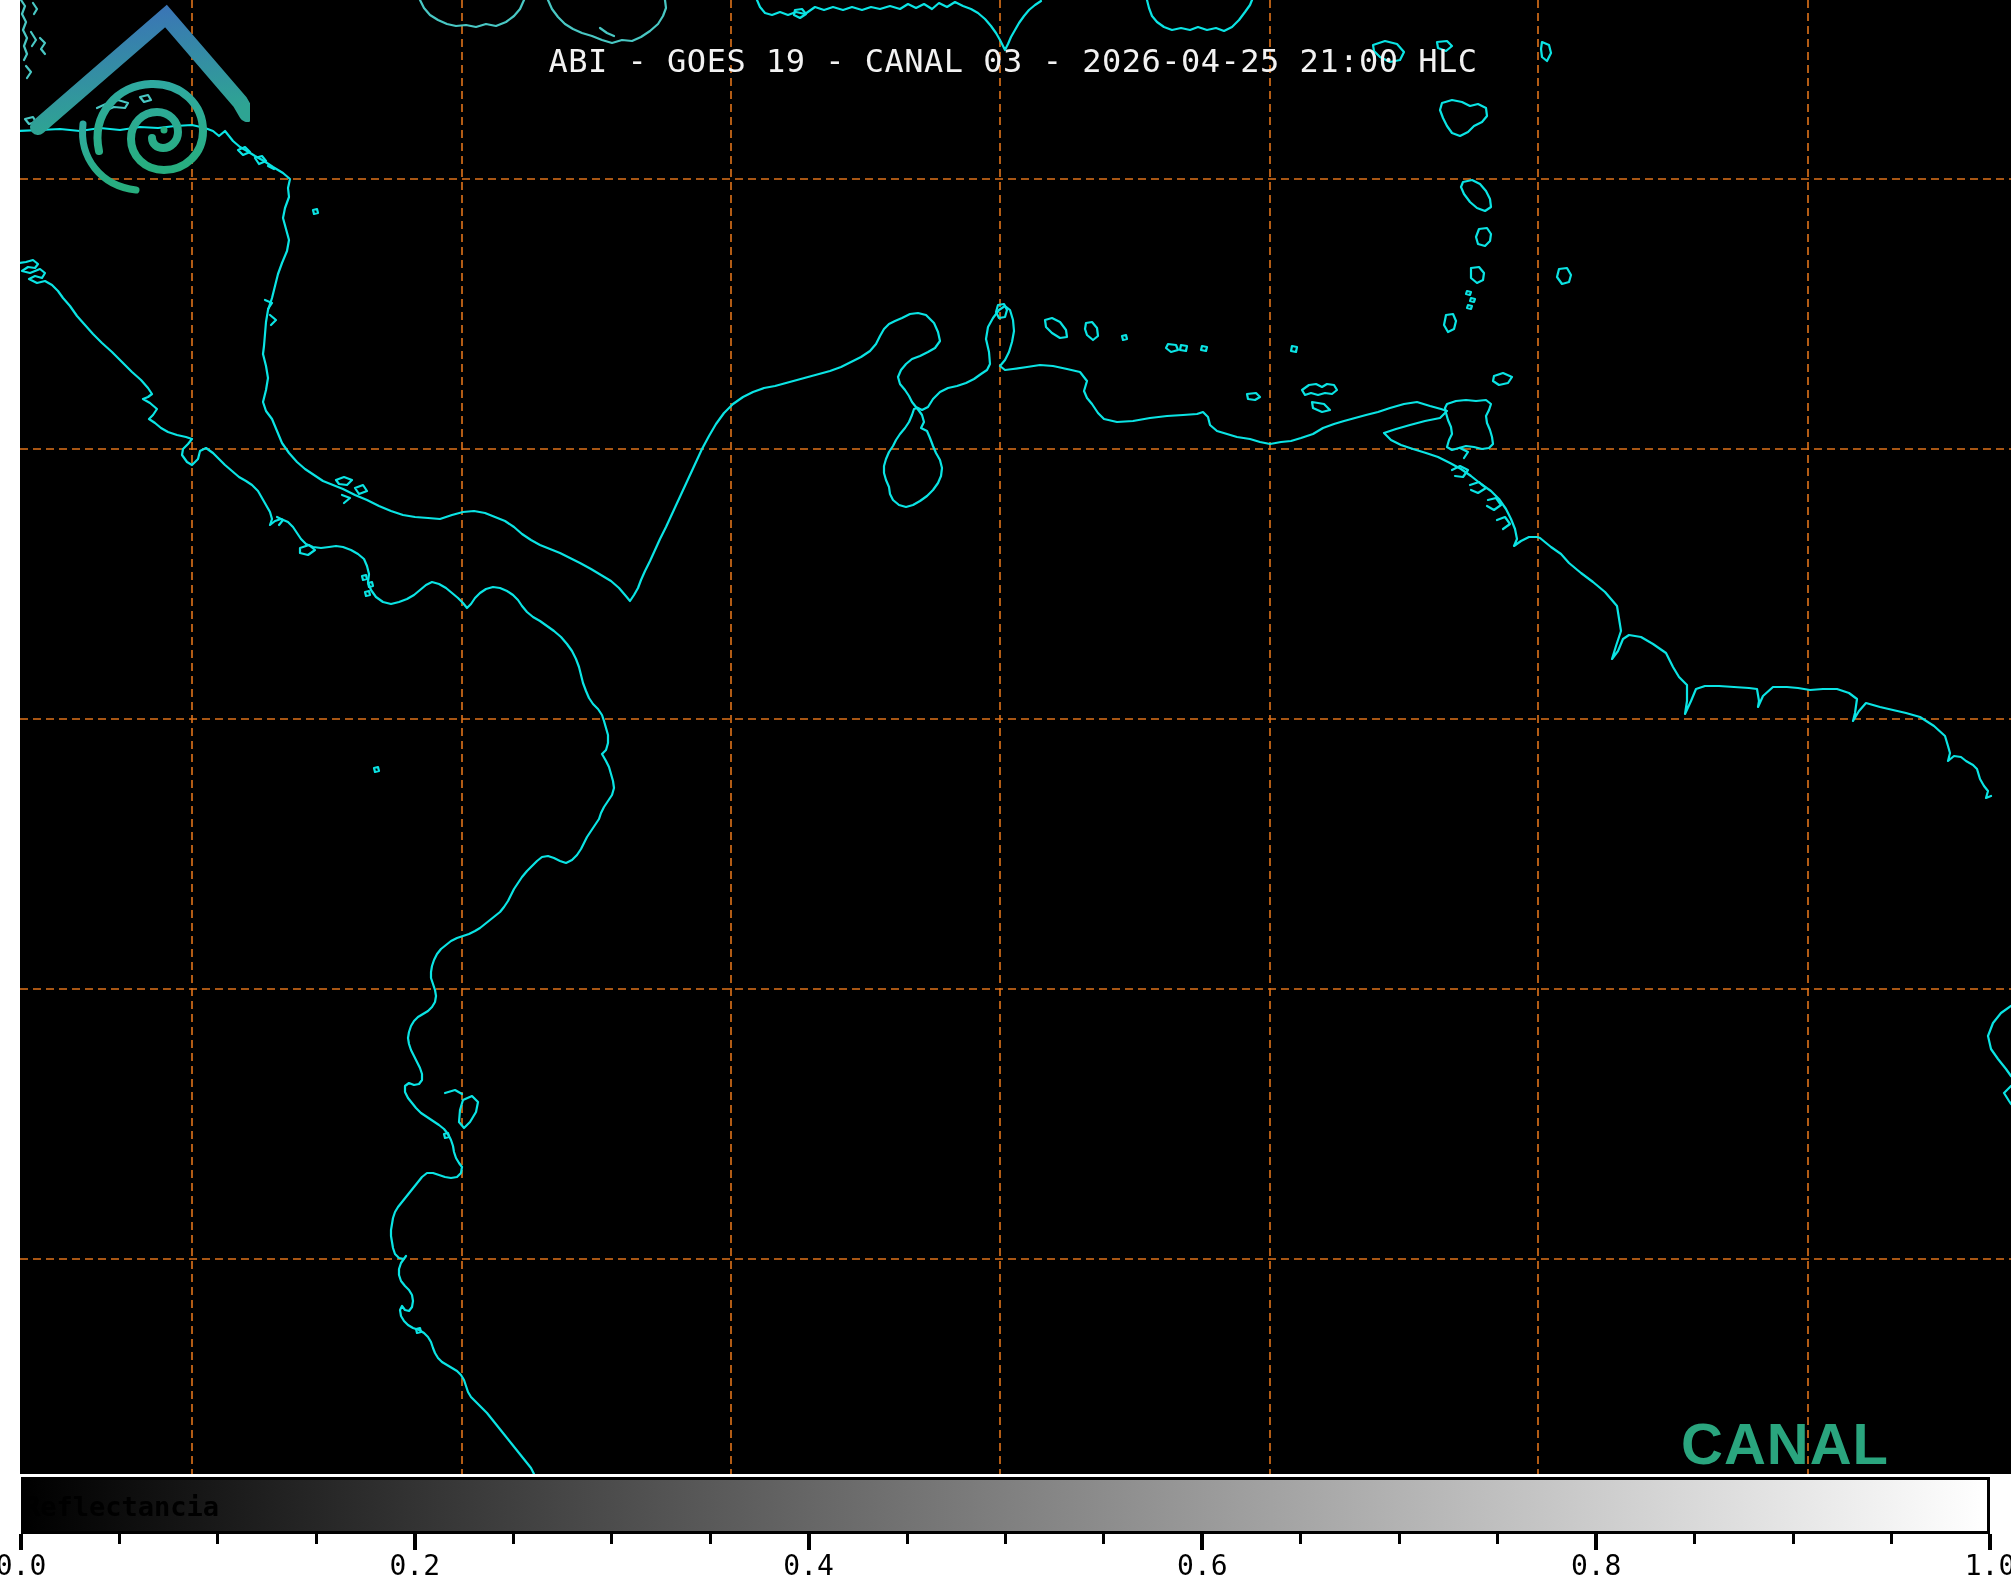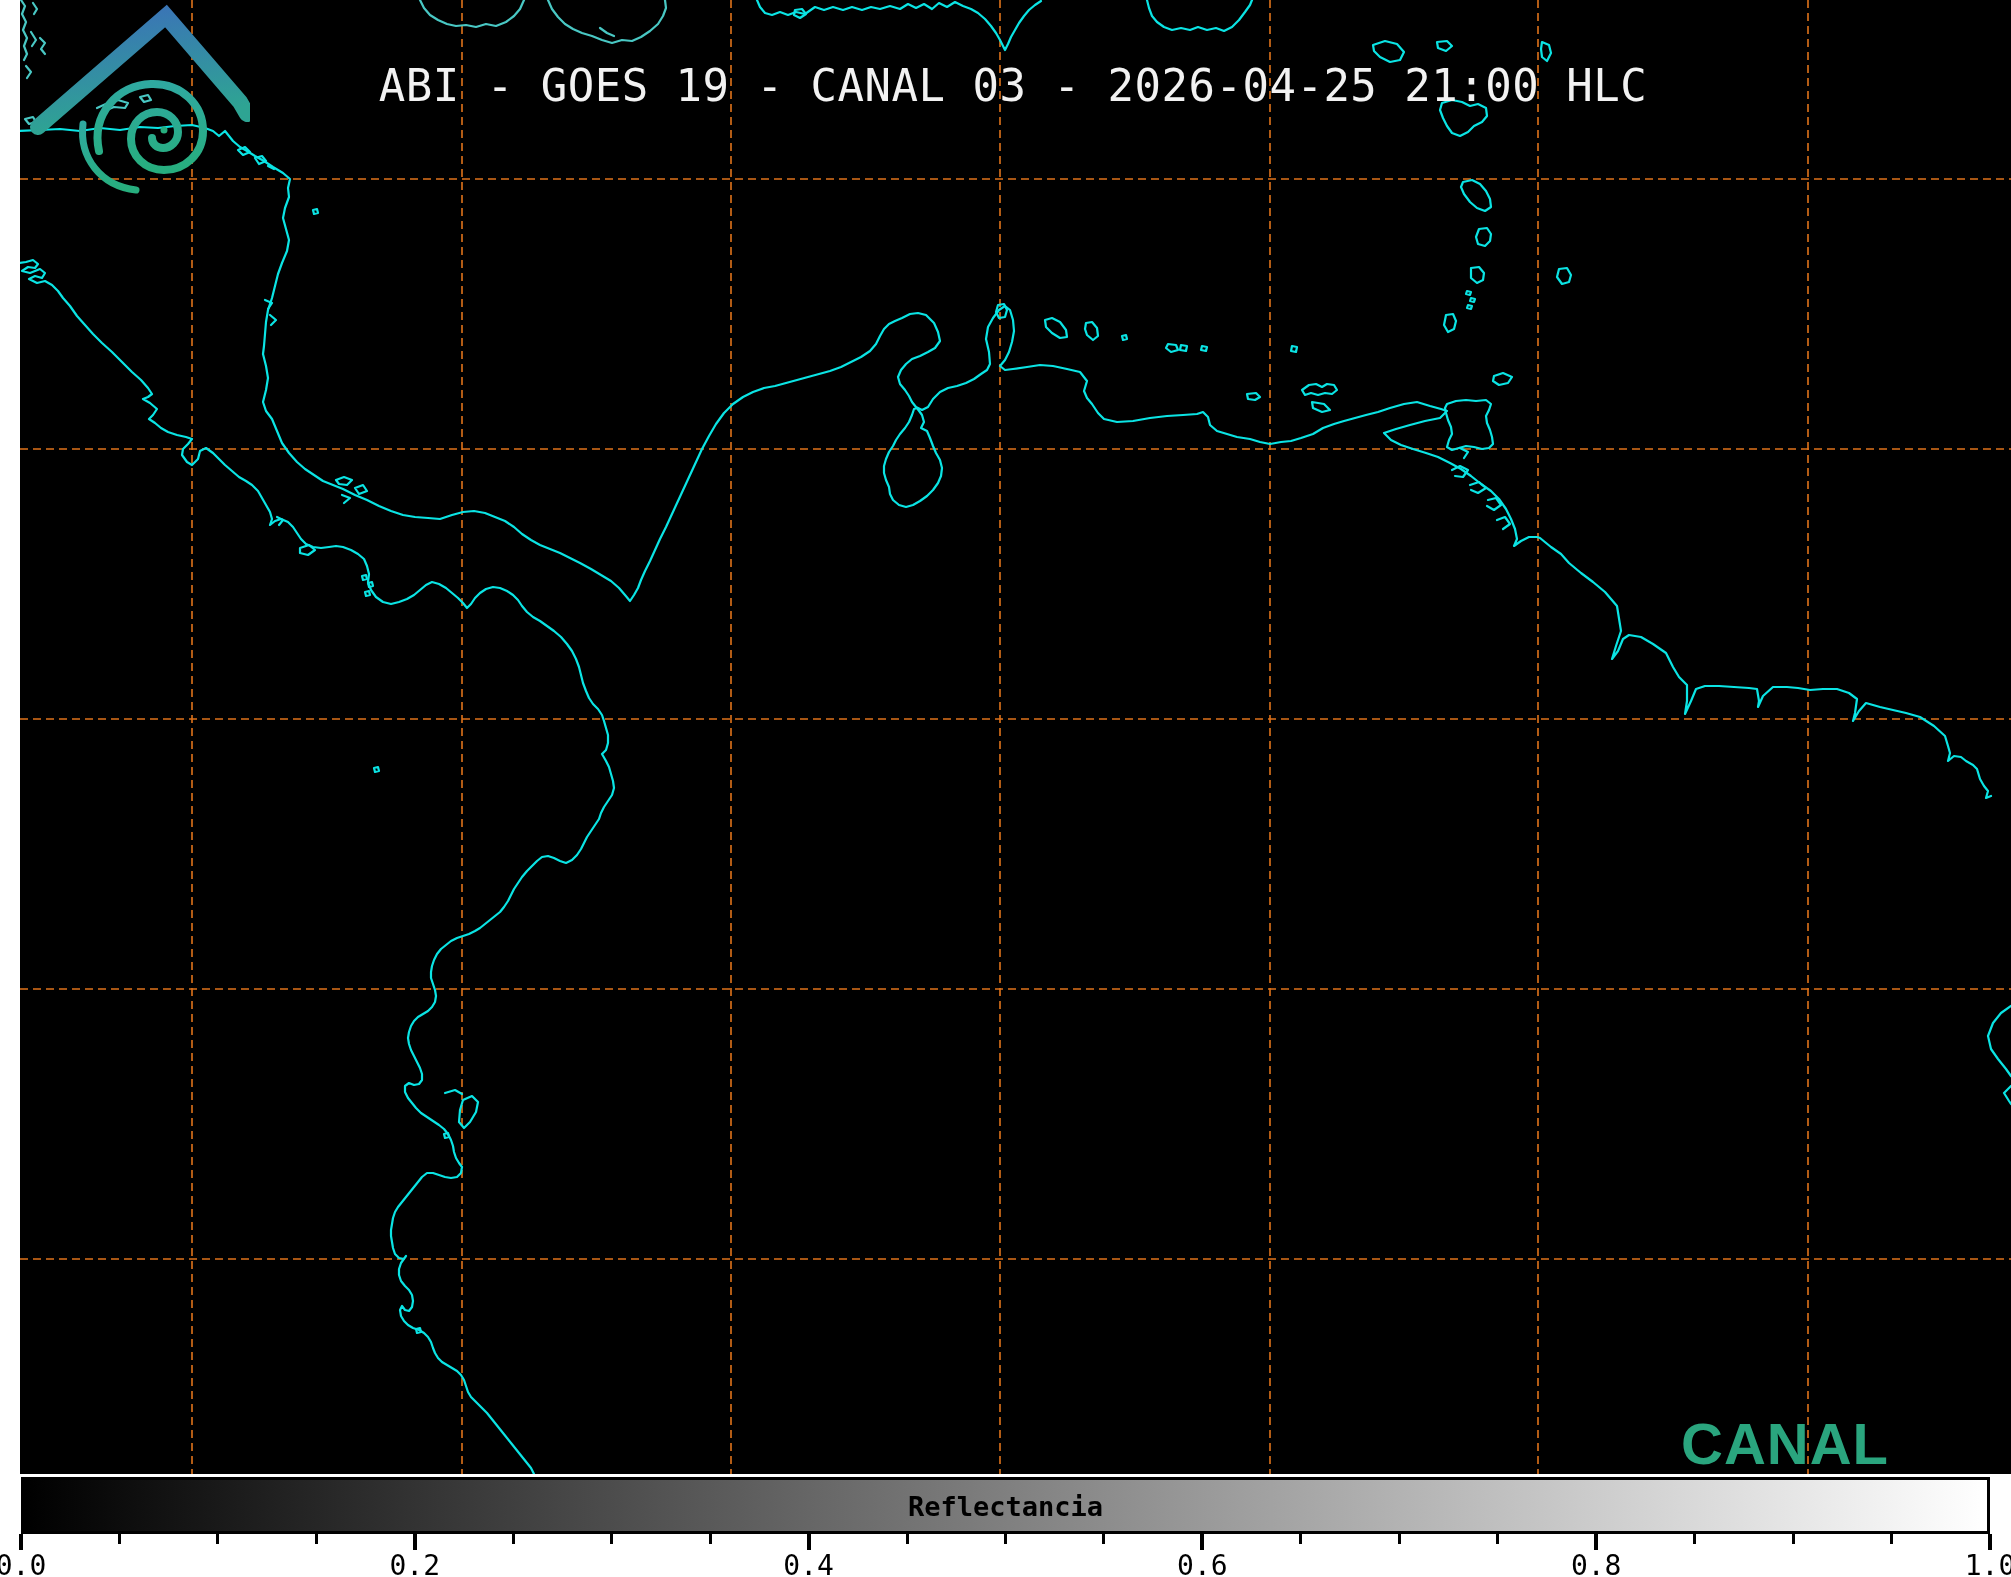--- a/index.html
+++ b/index.html
@@ -2,30 +2,30 @@
 <html style="--page_bg: #ffffff; --map_bg: #000000; --coastline: #0BE4E4; --coastline_soft: #49C8C4; --grid: #DF731B; --title: #f2f2f2; --cb_left: #000000; --cb_right: #ffffff; --logo_text: #2AA57E; --logo_blue: #3B72B8; --logo_teal: #2EA493; --logo_green: #27AE7E;"><head>
 <meta charset="utf-8">
 <style>
   html,body{margin:0;padding:0;background:#fff;}
   #stage{position:relative;width:2011px;height:1577px;background:var(--page_bg,#fff);
          font-family:"DejaVu Sans Mono",monospace;overflow:hidden;}
   
   #map{position:absolute;left:20px;top:0;width:1991px;height:1474px;background:var(--map_bg,#000);overflow:hidden;}
   #map svg{position:absolute;left:0;top:0;}
   #map-title{position:absolute;left:0;right:5px;top:42px;text-align:center;
-             color:var(--title,#f2f2f2);font-size:44px;letter-spacing:0.5px;white-space:pre;margin-top:18px;}
+             color:var(--title,#f2f2f2);font-size:32px;letter-spacing:0.5px;white-space:pre;}
   
   #logo{position:absolute;left:1650px;top:1238px;width:230px;height:235px;}
   #logo-text{position:absolute;left:1648px;top:1410px;width:234px;text-align:center;
              font-family:"Liberation Sans",sans-serif;font-weight:bold;font-size:58px;
              color:var(--logo_text,#2AA57E);letter-spacing:1px;}
   
   #colorbar{position:absolute;left:21px;top:1477px;width:1969px;height:57px;box-sizing:border-box;
             border:3px solid #000;background:linear-gradient(90deg,var(--cb_left,#000),var(--cb_right,#fff));}
-  #cb-label{position:absolute;left:0;right:0;top:11px;text-align:center;
+  #cb-label{position:absolute;left:0;right:0;top:11px;
             font-weight:bold;font-size:27px;color:#000;}
   
   #ticks{position:absolute;left:0;top:1534px;width:2011px;height:43px;background:var(--page_bg,#fff);}
   .tick{position:absolute;top:0;background:#000;}
   .tick.major{width:4px;height:16px;}
   .tick.minor{width:3px;height:10px;}
   .tick-label{position:absolute;top:15px;width:90px;margin-left:-45px;text-align:center;
               font-size:28px;color:#000;white-space:nowrap;}
   .coast{fill:none;stroke:var(--coastline,#0BE4E4);stroke-width:2.2;stroke-linecap:round;stroke-linejoin:round;}
   .coast.soft{stroke:var(--coastline_soft,#49C8C4);}

